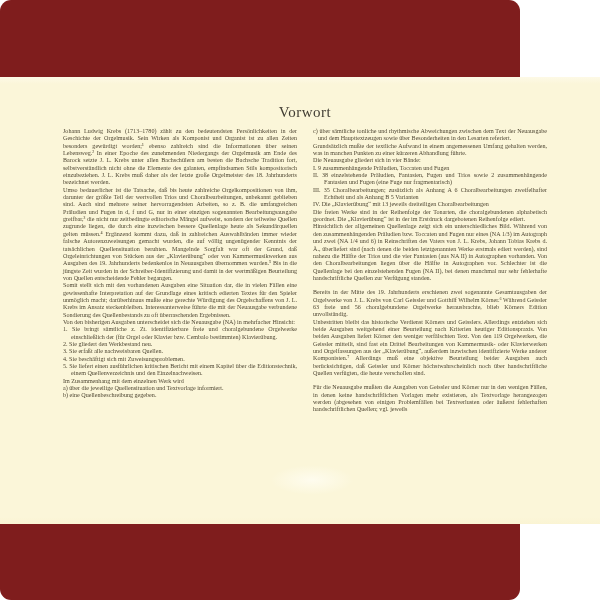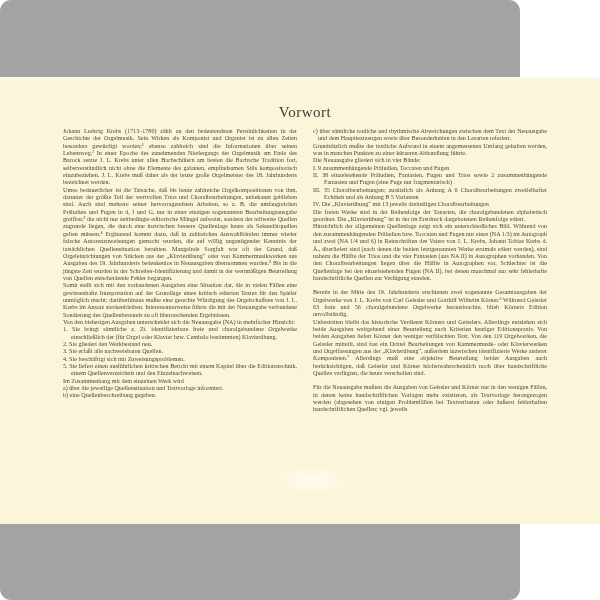--- a/index.html
+++ b/index.html
@@ -8,21 +8,21 @@
     width: 600px;
     height: 600px;
     background: #ffffff;
     font-family: "Liberation Serif", serif;
     overflow: hidden;
   }
   .stage {
     position: relative;
     width: 520px;
     height: 600px;
-    background: #a3a3a3;
+    background: #7f1d1d;
     border-radius: 11px;
   }
   .scan-page {
     position: absolute;
     left: 0;
     top: 77px;
     width: 600px;
     height: 447px;
     background: linear-gradient(180deg, #fdf9e6 0px, #fbf6d9 7px, #fbf6d9 440px, #faf4d3 447px);
   }

